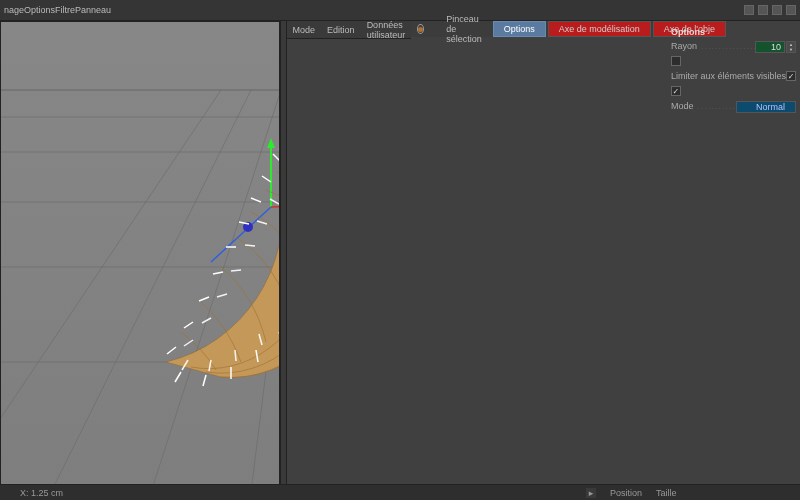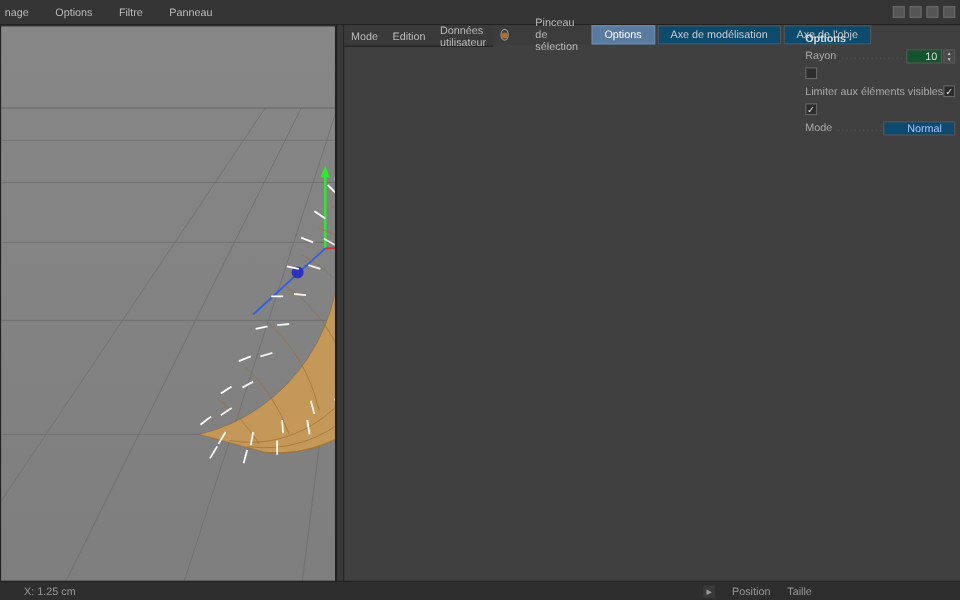--- a/index.html
+++ b/index.html
@@ -1,18 +1,18 @@
 <!DOCTYPE html>
 <html><head>
 <meta charset="utf-8">
 <style>
 * { margin: 0; padding: 0; box-sizing: border-box; font-family: Arial, sans-serif; }
 body { width: 800px; height: 500px; background: #353535; overflow: hidden; position: relative; }
 
-.top-menu { height: 14px; background: #353535; display: flex; align-items: center; padding: 10px 4px; gap: 22px; border-bottom: 1px solid #222; }
+.top-menu { height: 14px; background: #353535; display: flex; align-items: center; padding: 10px 4px; gap: 0; border-bottom: 1px solid #222; }
 .top-menu span { color: #bbb; font-size: 9px; cursor: pointer; }
 .top-menu-right { margin-left: auto; display: flex; gap: 4px; }
 .vp-icon { width: 10px; height: 10px; background: #555; border: 1px solid #666; }
 
 .main { display: flex; height: 486px; }
 .viewport { width: 580px; height: 470px; background: #808080; position: relative; overflow: hidden; border: 1px solid #222; }
 
 .grid-svg { position: absolute; top: 0; left: 0; }
 .model { position: absolute; top: 110px; left: 150px; }
 
@@ -21,21 +21,21 @@
 .right-panel { flex: 1; background: #404040; display: flex; flex-direction: row; font-size: 9px; color: #bbb; }
 .dark-top { height: 190px; background: #383838; border-bottom: 1px solid #222; }
 
 .panel-menu { height: 18px; background: #3a3a3a; display: flex; align-items: center; padding: 0 6px; gap: 12px; border-bottom: 1px solid #222; }
 .panel-menu-item { color: #bbb; cursor: pointer; }
 .radio-row { height: 16px; display: flex; align-items: center; padding: 0 6px; gap: 22px; background: #3c3c3c; }
 .radio { width: 10px; height: 10px; border-radius: 50%; border: 1px solid #999; display: inline-flex; align-items: center; justify-content: center; }
 .radio::after { content: ''; width: 5px; height: 5px; border-radius: 50%; background: #b07030; }
 
 .tabs { height: 16px; display: flex; gap: 2px; padding: 0 2px; background: #3c3c3c; }
-.tab { flex: 0 0 auto; padding: 1px 10px; background: #0c4a6e; color: #ccc; font-size: 9px; display: flex; align-items: center; cursor: pointer; border: 1px solid #555; }
+.tab { flex: 0 0 auto; padding: 1px 10px; background: #b91c1c; color: #ccc; font-size: 9px; display: flex; align-items: center; cursor: pointer; border: 1px solid #555; }
 .tab.active { background: #5a7aa0; color: #fff; border-color: #6a8ab0; }
 
 .options-body { padding: 4px 4px; }
 .opt-title { font-weight: bold; color: #ddd; margin: 2px 0 4px; }
 .opt-row { display: flex; align-items: flex-start; height: 14px; margin-bottom: 1px; }
 .opt-label { flex: 1; white-space: nowrap; overflow: hidden; color: #aaa; position: relative; }
 .opt-label::after { content: '........................................................................'; position: absolute; color: #555; padding-left: 4px; letter-spacing: 1px; }
 .opt-val { width: 30px; text-align: right; background: #14532d; border: 1px solid #555; padding: 0 3px; height: 12px; line-height: 10px; font-size: 9px; color: #ddd; }
 .spinner { width: 10px; height: 12px; background: #4a4a4a; border: 1px solid #555; margin-left: 1px; display: flex; flex-direction: column; }
 .spinner div { flex: 1; font-size: 4px; color: #ccc; text-align: center; line-height: 5px; }

